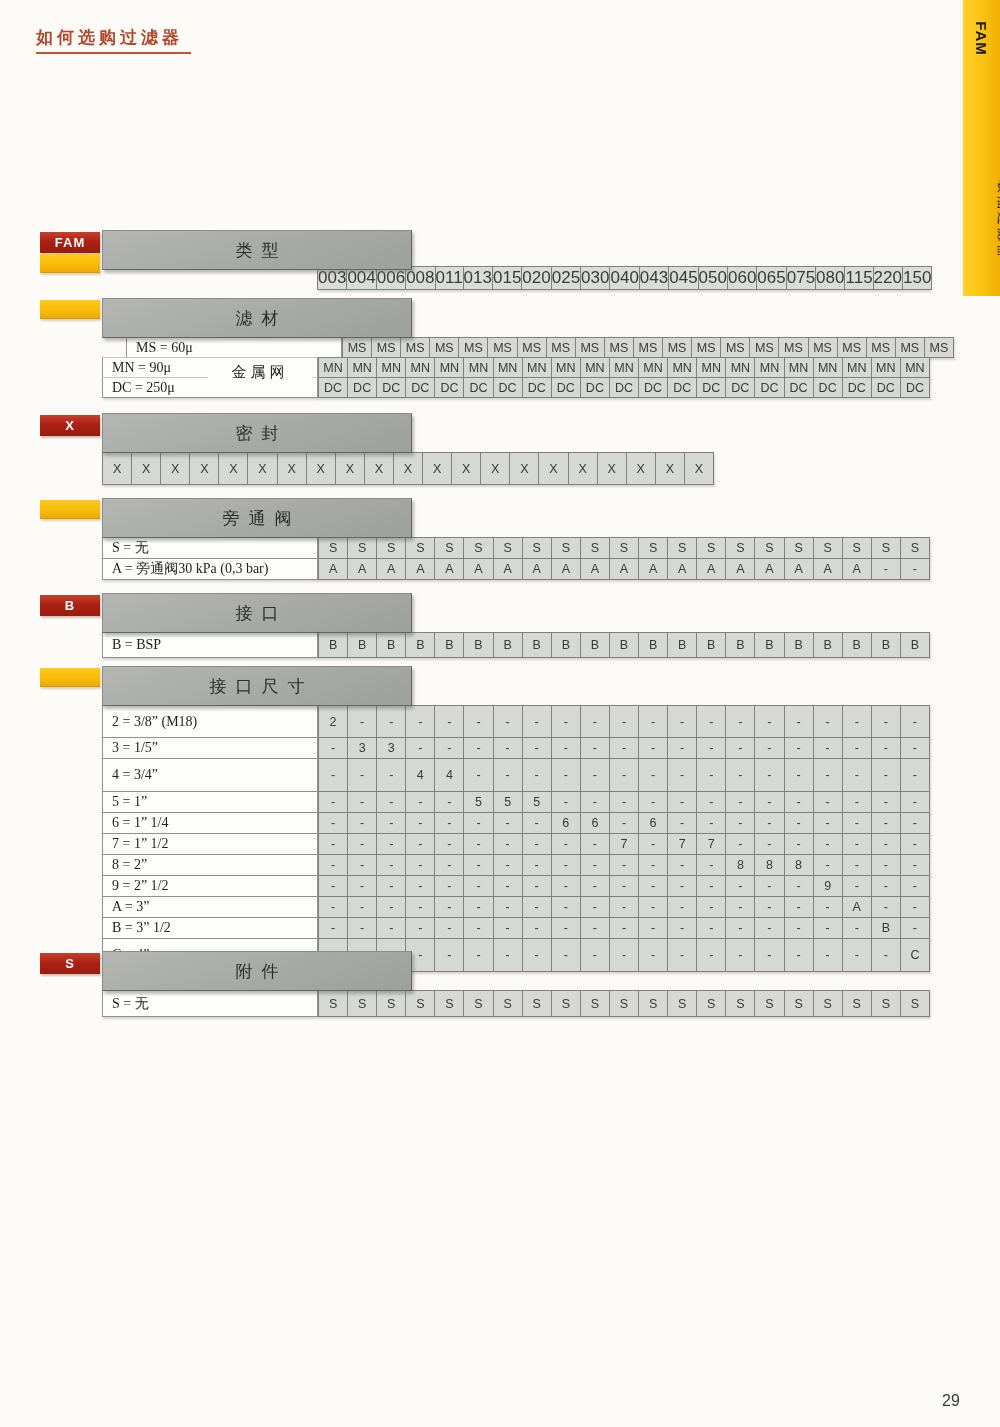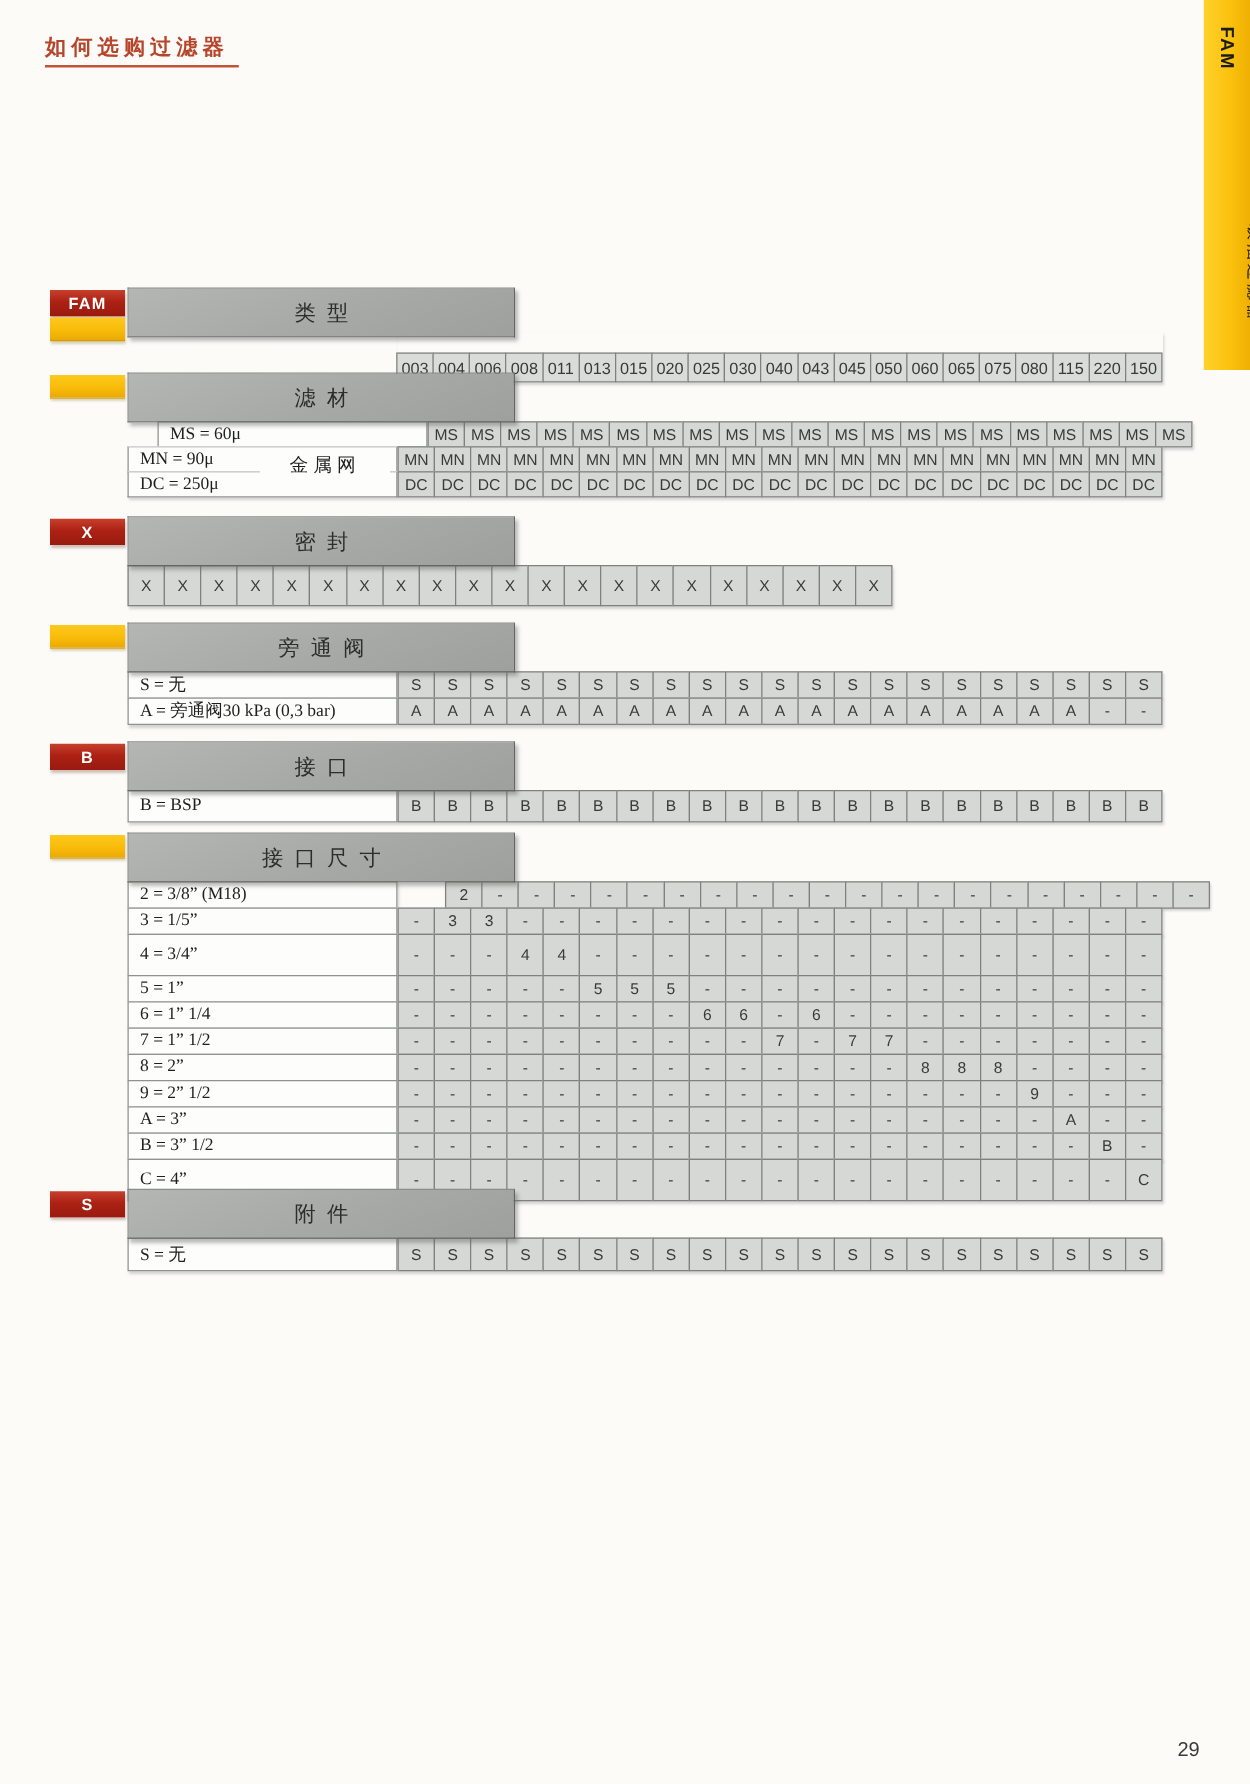--- a/index.html
+++ b/index.html
@@ -40,21 +40,21 @@
           display:flex;align-items:center;padding-left:9px;
           font-family:"Liberation Serif",serif;font-size:14px;color:#1e201e;
           box-shadow:1px 2px 2px rgba(120,120,120,.3);}
   .cells{display:flex;width:612px;box-sizing:border-box;box-shadow:1px 2px 2px rgba(120,120,120,.3);}
   .cell{flex:1;margin-left:-1px;box-sizing:border-box;border:1px solid #7f817c;
         background:#d6d8d5;display:flex;align-items:center;justify-content:center;
         font-size:12.5px;color:#383b38;}
   .cells .cell:first-child{margin-left:0;}
   .codes-row{position:absolute;left:278px;top:36px;width:612px;display:flex;z-index:1;
              box-shadow:1px 2px 2px rgba(120,120,120,.3);}
-  .codes-row .cell{height:24px;background:#dadcd9;font-size:13px;margin-top:16px;}
+  .codes-row .cell{height:24px;background:#dadcd9;font-size:17px;}
   .media-note{position:absolute;left:168px;top:65px;width:104px;text-align:center;z-index:5;
               background:#fdfdfb;font-family:"Liberation Serif",serif;font-size:15px;
               letter-spacing:4px;color:#1e201e;}
   .sec-filter-media .orow + .orow .olabel{border-top-color:#c6c8c5;}
   .page-number{position:absolute;left:942px;top:1392px;font-size:16px;color:#3a3a38;}
 </style>
 </head>
 <body>
 
 <div class="page">
@@ -303,21 +303,21 @@
               <div class="cell">B</div>
               <div class="cell">B</div>
             </div>
           </div>
         </div>
       </div>
       <div class="section sec-port-size" style="top: 666px;">
         <div class="tab yellow" style="top: 2px;"></div>
         <div class="header">接口尺寸</div>
         <div class="rows">
-          <div class="orow" style="height: 22px; gap: 38px;">
+          <div class="orow" style="height: 33px;">
             <div class="olabel">2 = 3/8” (M18)</div>
             <div class="cells">
               <div class="cell">2</div>
               <div class="cell">-</div>
               <div class="cell">-</div>
               <div class="cell">-</div>
               <div class="cell">-</div>
               <div class="cell">-</div>
               <div class="cell">-</div>
               <div class="cell">-</div>

